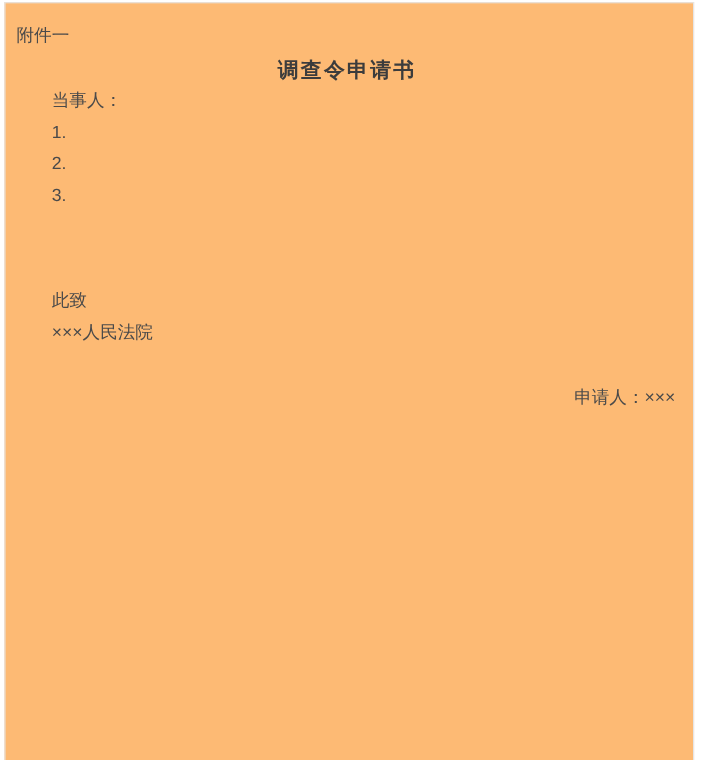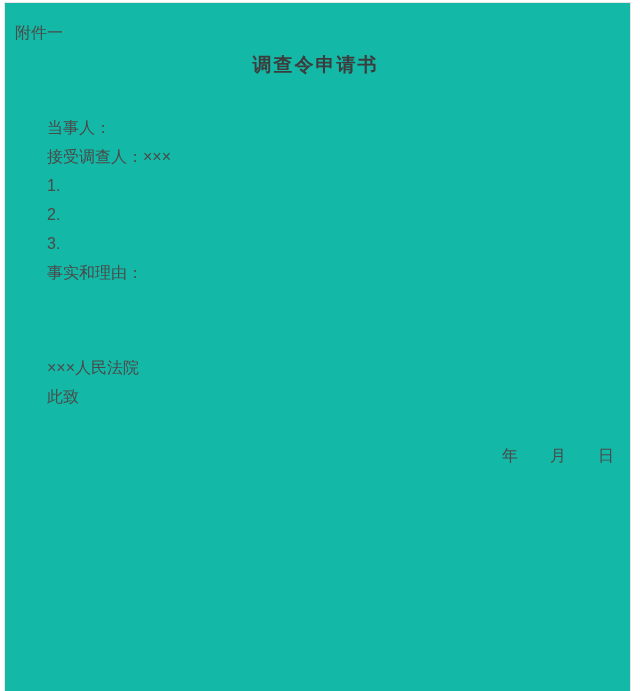--- a/index.html
+++ b/index.html
@@ -18,40 +18,39 @@
   .doc-frame {
     position: absolute;
     top: 2px;
     left: 4px;
     right: 9px;
     bottom: 0;
     border: 1px solid #e5e5e5;
     border-bottom: none;
     box-sizing: border-box;
     padding: 20px 14px 0 10px;
-    background: #14b8a6;
+    background: #fdba74;
   }
   .attachment {
     margin: 0;
     font-size: 16px;
     line-height: 20px;
     color: #4a4a4a;
   }
   .doc-title {
     margin: 10px 0 0 0;
     font-size: 19px;
     line-height: 24px;
     font-weight: bold;
     text-align: center;
     letter-spacing: 2px;
     color: #3c3c3c;
     font-family: Liberation Serif, serif;
   }
   .doc-body {
-    margin-top: 36px;
   }
   .doc-body p {
     margin: 0;
     font-size: 16px;
     line-height: 29px;
     color: #4a4a4a;
     text-indent: 2em;
     text-align: justify;
   }
   .spacer-lg { height: 66px; }
@@ -74,32 +73,30 @@
 
 <div class="page">
   <div class="doc-frame">
 
     <p class="attachment">附件一</p>
 
     <h1 class="doc-title">调查令申请书</h1>
 
     <div class="doc-body">
       <p>当事人：</p>
-      <p>接受调查人：×××</p>
       <p>1.</p>
       <p>2.</p>
       <p>3.</p>
-      <p>事实和理由：</p>
 
       <div class="spacer-lg"></div>
 
+      <p>此致</p>
       <p>×××人民法院</p>
-      <p>此致</p>
 
       <div class="spacer-md"></div>
 
       <div class="signature">
-        <p>年　　月　　日</p>
+        <p>申请人：×××</p>
       </div>
     </div>
 
   </div>
 </div>
 
 </body></html>

